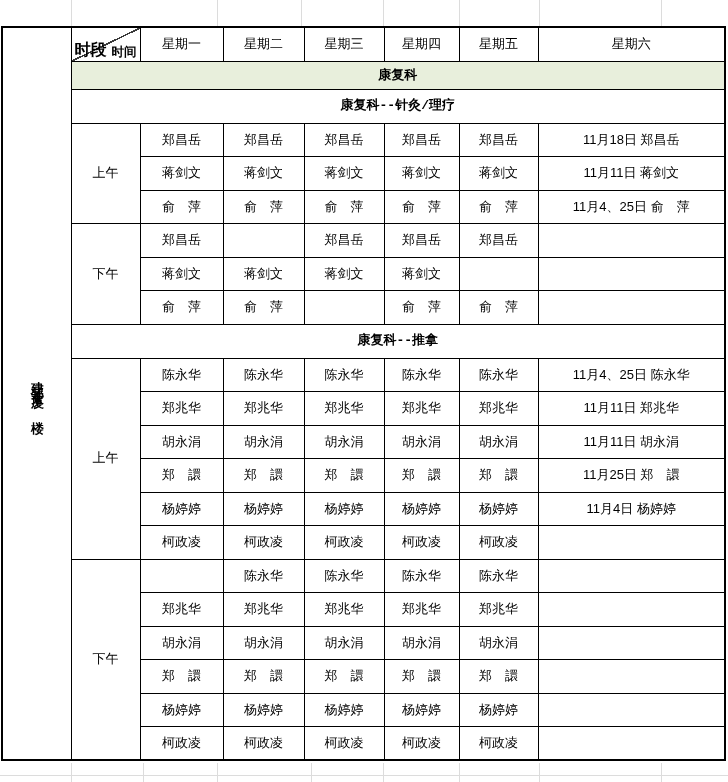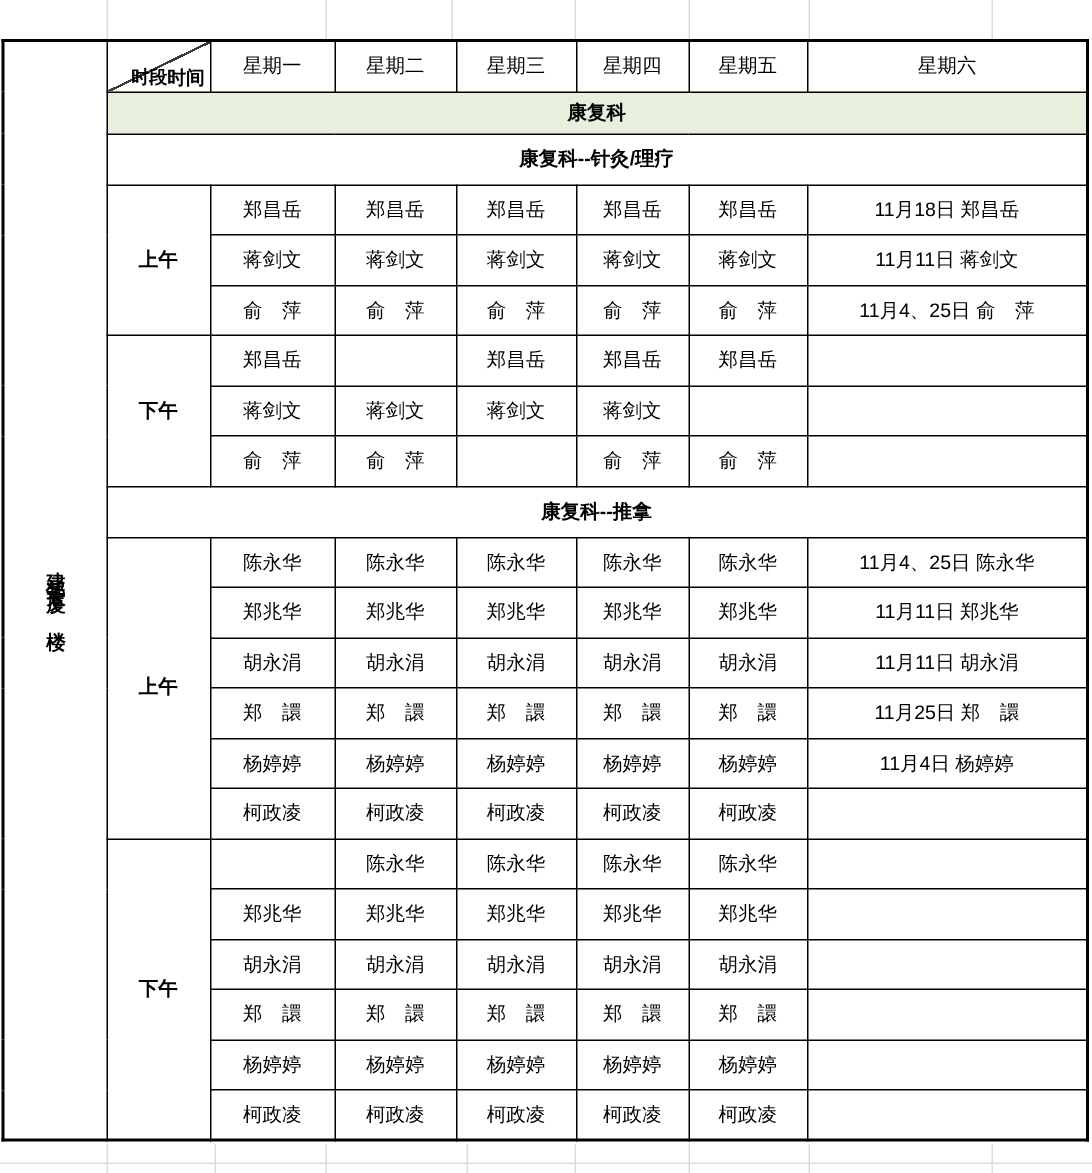--- a/index.html
+++ b/index.html
@@ -22,38 +22,38 @@
   table.schedule td{
     border:1px solid #000;text-align:center;vertical-align:middle;
     padding:0;font-size:13px;line-height:1.1;overflow:hidden;white-space:nowrap;
   }
   tr.r-header{height:34px;}
   tr.r-dept{height:28px;}
   tr.r-section{height:34px;}
   tr.r-name{height:33.5px;}
   .day-cell{font-weight:normal;font-size:14px;}
   .dept-cell{font-weight:bold;font-size:14px;background:#e8efdc;margin-left:31px;}
-  .section-cell{font-weight:bold;font-size:14px;}
-  .period-cell{font-weight:bold;font-size:15px;}
+  .section-cell{font-weight:bold;font-size:14px;font-family:Liberation Mono, monospace;}
+  .period-cell{font-weight:normal;font-size:15px;}
   .building-cell{font-weight:bold;font-size:15px;}
   .building-cell .vert{
     writing-mode:vertical-lr;text-orientation:upright;
     margin:0 auto;letter-spacing:5px;white-space:normal;
   }
   
   .corner-cell{position:relative;padding:0;}
   .corner-inner{position:absolute;inset:0;}
   .corner-inner::before{
     content:"";position:absolute;inset:0;
     background:linear-gradient(to bottom right,
       transparent calc(50% - 0.8px), #3a3a3a calc(50% - 0.8px),
       #3a3a3a calc(50% + 0.8px), transparent calc(50% + 0.8px));
   }
   .corner-top{position:absolute;top:18px;right:3px;font-weight:bold;font-size:12.5px;}
-  .corner-bottom{position:absolute;bottom:2px;left:16px;font-weight:bold;font-size:12px;}
+  .corner-bottom{position:absolute;bottom:2px;left:3px;font-weight:bold;font-size:16px;}
 </style>
 </head>
 <body>
 
 <div class="canvas">
 
   <div class="grid-strip top">
     <div class="vline" style="left:71px"></div>
     <div class="vline" style="left:217px"></div>
     <div class="vline" style="left:301px"></div>

